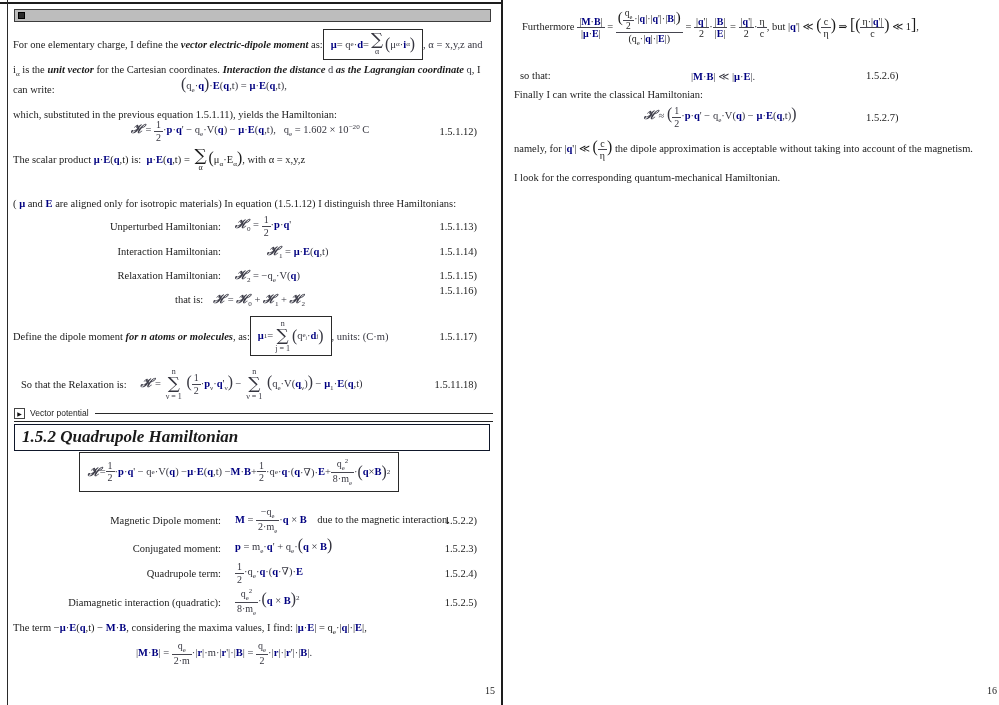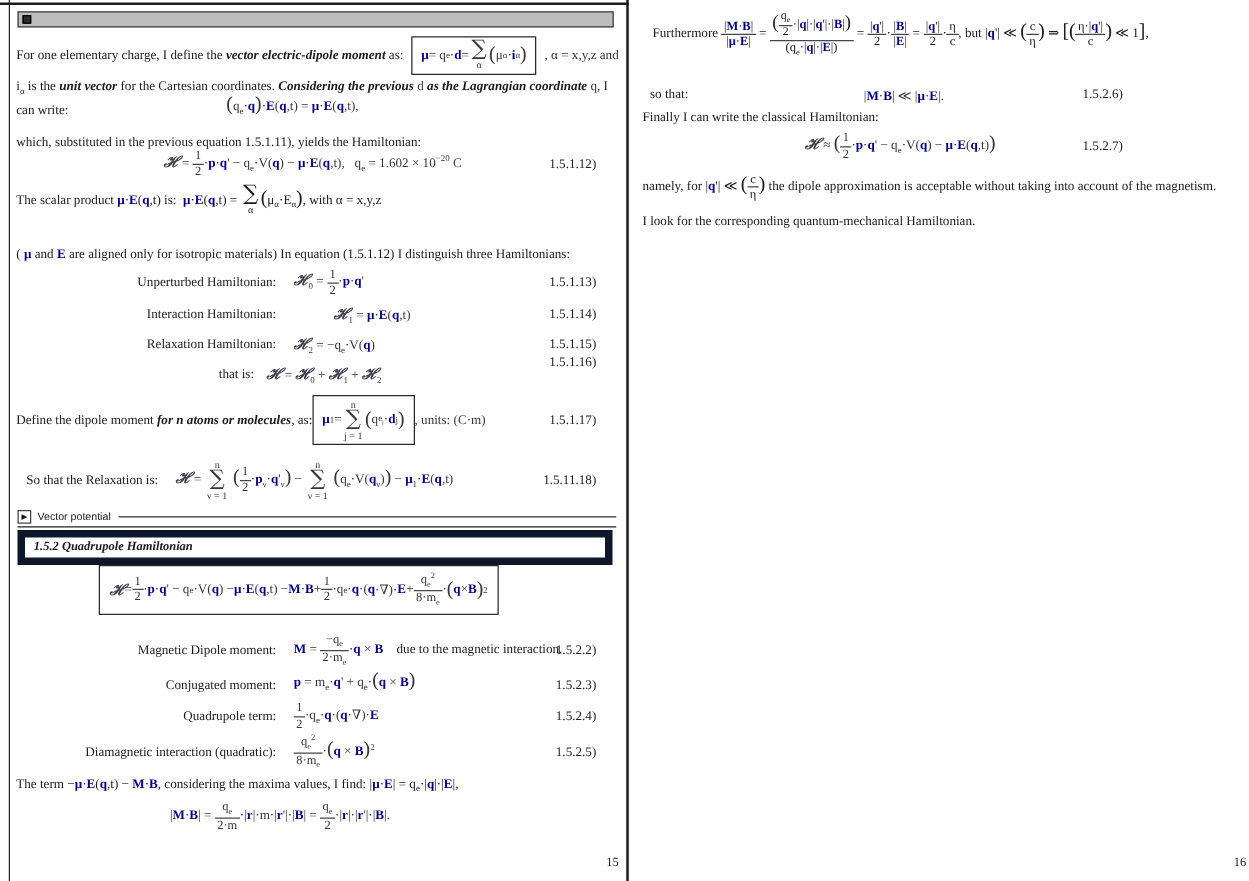--- a/index.html
+++ b/index.html
@@ -53,50 +53,50 @@
   .vp { position:absolute; left:1px; right:2px; display:flex; align-items:center; height:12px; }
   .vp-icon { width:11px; height:11px; border:1px solid #444; display:inline-flex;
     align-items:center; justify-content:center; font-size:6px; color:#111;
     margin-right:5px; flex:none; background:#fff; }
   .vp-label { font-family:"Liberation Sans","DejaVu Sans",sans-serif; font-size:8.5px;
     color:#1b1b1b; margin-right:6px; white-space:nowrap; }
   .vp-rule { flex:1; height:1px; background:#2a2a2a; }
 
   
   .sect-topline { position:absolute; left:1px; right:2px; height:1px; background:#222; }
-  .sect { position:absolute; left:1px; right:5px; border:6px solid #0f172a;
-    padding:2px 7px 3px 7px; font-size:10px; background:#fff; }
+  .sect { position:absolute; left:1px; right:5px; border:1px solid #0f172a;
+    padding:2px 7px 3px 7px; font-size:17px; background:#fff; }
 
   .pgnum { position:absolute; bottom:9px; left:0; right:0; text-align:right;
     font-size:10px; color:#222; }
 </style>
 </head>
 <body>
 
 <div class="canvas">
   <div class="top-rule"></div>
   <div class="left-rule"></div>
   <div class="divider"></div>
 
   <div class="pl">
 
     <div class="graybar">
       <span class="graybar-mark"></span>
     </div>
 
-    <div class="blk" style="top:29px; display:flex; align-items:center; flex-wrap:nowrap;justify-content:space-between;">
+    <div class="blk" style="top:29px; display:flex; align-items:center; flex-wrap:nowrap;">
       <span style="white-space:nowrap;"><span>For one elementary charge, I define the </span><span class="bi">vector electric-dipole moment</span><span> as: </span></span>
       <span class="box eq"><b class="v">μ</b> = q<sub>e</sub>·<b class="v">d</b> = <span class="sum">
             <span class="s">∑</span>
             <span class="b">α</span>
           </span><span class="bp">(</span>μ<sub>α</sub>·<b class="v">i</b><sub>α</sub><span class="bp">)</span></span>
       <span class="eq" style="white-space:nowrap;">, α = x,y,z and</span>
     </div>
 
-    <div class="blk" style="top:62px;">i<sub>α</sub> is the <span class="bi">unit vector</span> for the Cartesian coordinates. <span class="bi">Considering the previous</span> <span class="mm">d</span> <span class="bi">as the Lagrangian coordinate</span> <span class="mm">q</span>, I can write:</div>
+    <div class="blk" style="top:62px;">i<sub>α</sub> is the <span class="bi">unit vector</span> for the Cartesian coordinates. <span class="bi">Interaction the distance</span> <span class="mm">d</span> <span class="bi">as the Lagrangian coordinate</span> <span class="mm">q</span>, I can write:</div>
 
     <div class="ctr eq" style="top:80px;"><span class="bp">(</span>q<sub>e</sub>·<b class="v">q</b><span class="bp">)</span>·<b class="v">E</b>(<b class="v">q</b>,t) = <b class="v">μ</b>·<b class="v">E</b>(<b class="v">q</b>,t),</div>
 
     <div class="blk" style="top:107px;">which, substituted in the previous equation 1.5.1.11), yields the Hamiltonian:</div>
 
     <div class="row" style="top:117px; height:28px;">
       <span class="eq" style="padding-left:118px;"><span class="sh">ℋ</span> = <span class="fr"><span class="nu">1</span><span class="de">2</span></span>·<b class="v">p</b>·<b class="v">q</b>' − q<sub>e</sub>·V(<b class="v">q</b>) − <b class="v">μ</b>·<b class="v">E</b>(<b class="v">q</b>,t),&nbsp;&nbsp; q<sub>e</sub> = 1.602 × 10<sup>−20</sup> C</span>
       <span class="num">1.5.1.12)</span>
     </div>
 

